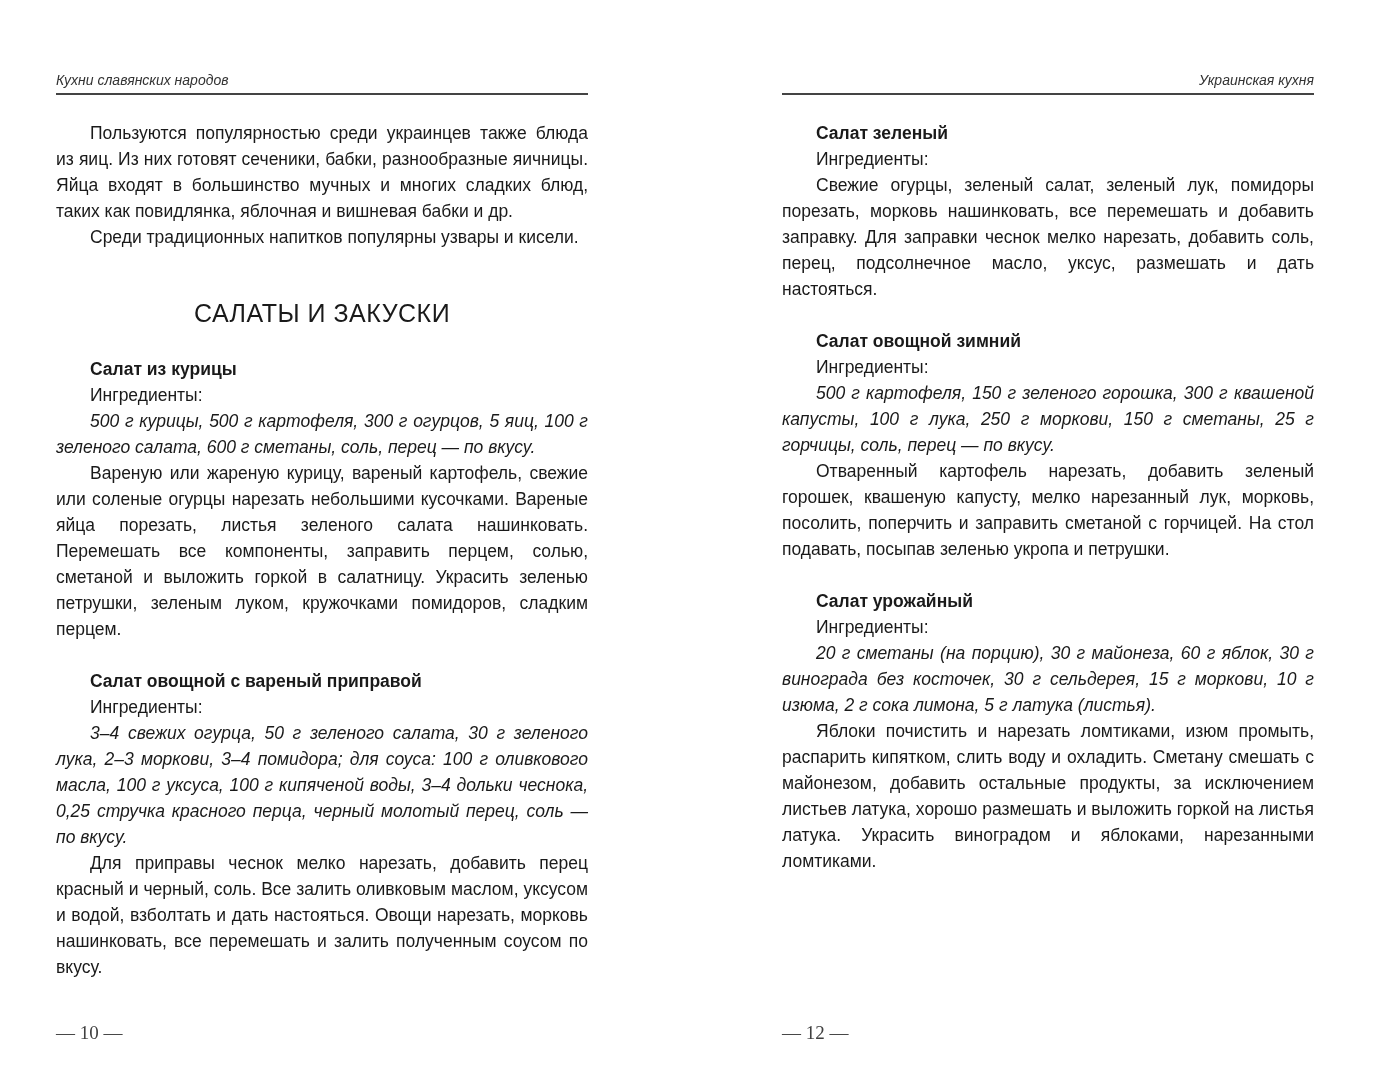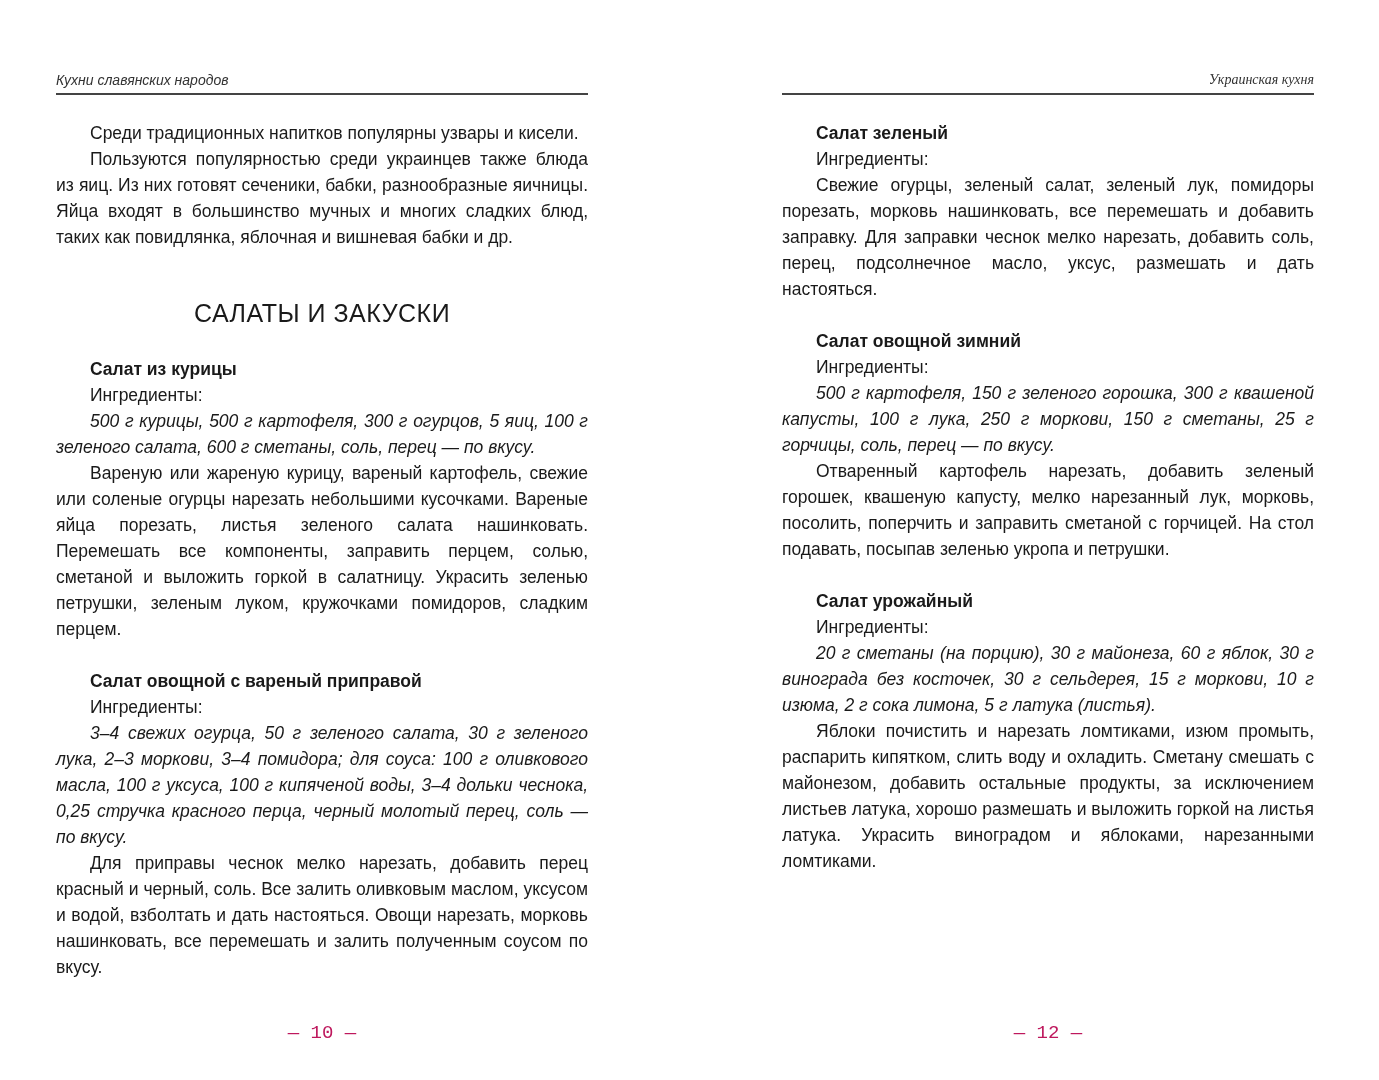--- a/index.html
+++ b/index.html
@@ -4,42 +4,42 @@
 <style>
   html, body { margin: 0; padding: 0; background: #ffffff; }
   body { width: 1379px; height: 1080px; position: relative; overflow: hidden;
          font-family: "Liberation Sans", sans-serif; color: #1a1a1a; }
   .page { position: absolute; top: 0; height: 1080px; }
   #left-page { left: 56px; width: 532px; }
   #right-page { left: 782px; width: 532px; }
   .running-head { position: absolute; top: 72px; left: 0; right: 0;
                   font-style: italic; font-size: 14px; color: #333; }
   #left-page .running-head { text-align: left; }
-  #right-page .running-head { text-align: right; font-family: Liberation Serif, serif; }
+  #right-page .running-head { text-align: right; }
   .head-rule { position: absolute; top: 93px; left: 0; right: 0; height: 2px; background: #444; }
   .body { position: absolute; top: 120px; left: 0; right: 0; font-size: 17.5px; line-height: 26px; }
   .p { text-indent: 34px; text-align: justify; margin: 0; }
   .ing { font-style: italic; }
   .title { font-weight: bold; padding-left: 34px; margin: 0; }
   .ing-label { padding-left: 34px; margin: 0; }
   .section-heading { text-align: center; font-size: 25px; letter-spacing: 0.5px;
                      margin: 50px 0 30px 0; line-height: 26px; }
   .gap { height: 26px; }
-  .folio { position: absolute; top: 1022px; left: 0; right: 0; text-align: center;
-           font-family: Liberation Mono, monospace; font-size: 19px; color: #be185d; }
+  .folio { position: absolute; top: 1022px; left: 0; right: 0; text-align: left;
+           font-family: Liberation Serif, serif; font-size: 19px; color: #404040; }
 </style>
 </head>
 <body>
 
 <div class="page" id="left-page">
   <div class="running-head">Кухни славянских народов</div>
   <div class="head-rule"></div>
   <div class="body">
+    <p class="p">Пользуются популярностью среди украинцев также блюда из яиц. Из них готовят сеченики, бабки, разнообразные яичницы. Яйца входят в большинство мучных и многих сладких блюд, таких как повидлянка, яблочная и вишневая бабки и др.</p>
     <p class="p">Среди традиционных напитков популярны узвары и кисели.</p>
-    <p class="p">Пользуются популярностью среди украинцев также блюда из яиц. Из них готовят сеченики, бабки, разнообразные яичницы. Яйца входят в большинство мучных и многих сладких блюд, таких как повидлянка, яблочная и вишневая бабки и др.</p>
     <div class="section-heading">САЛАТЫ И ЗАКУСКИ</div>
 
     <div>
       <p class="title">Салат из курицы</p>
       <p class="ing-label">Ингредиенты:</p>
       <p class="p ing">500 г курицы, 500 г картофеля, 300 г огурцов, 5 яиц, 100 г зеленого салата, 600 г сметаны, соль, перец — по вкусу.</p>
       <p class="p">Вареную или жареную курицу, вареный картофель, свежие или соленые огурцы нарезать небольшими кусочками. Вареные яйца порезать, листья зеленого салата нашинковать. Перемешать все компоненты, заправить перцем, солью, сметаной и выложить горкой в салатницу. Украсить зеленью петрушки, зеленым луком, кружочками помидоров, сладким перцем.</p>
     </div>
     <div class="gap"></div>
     <div>

